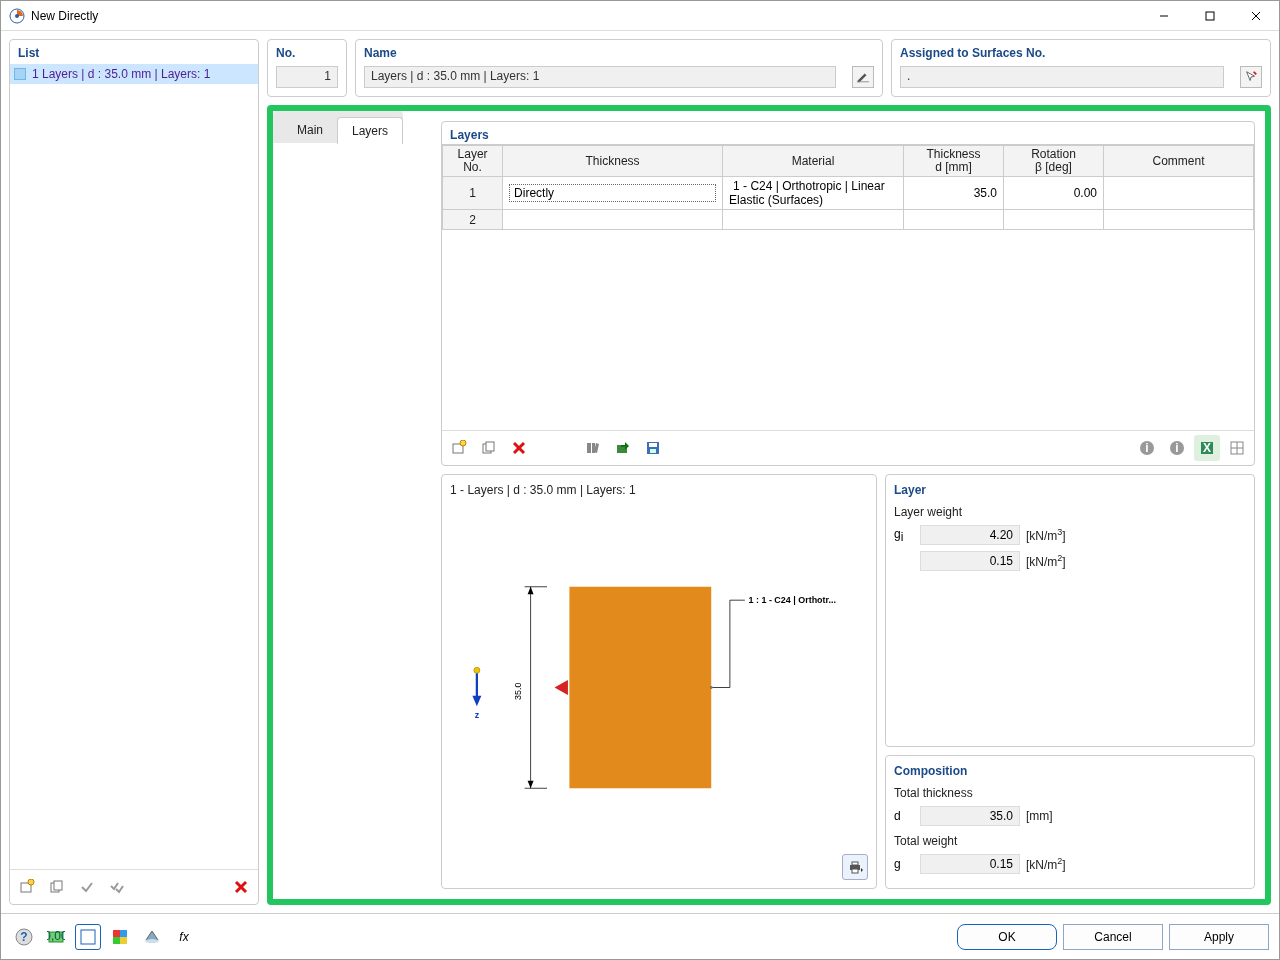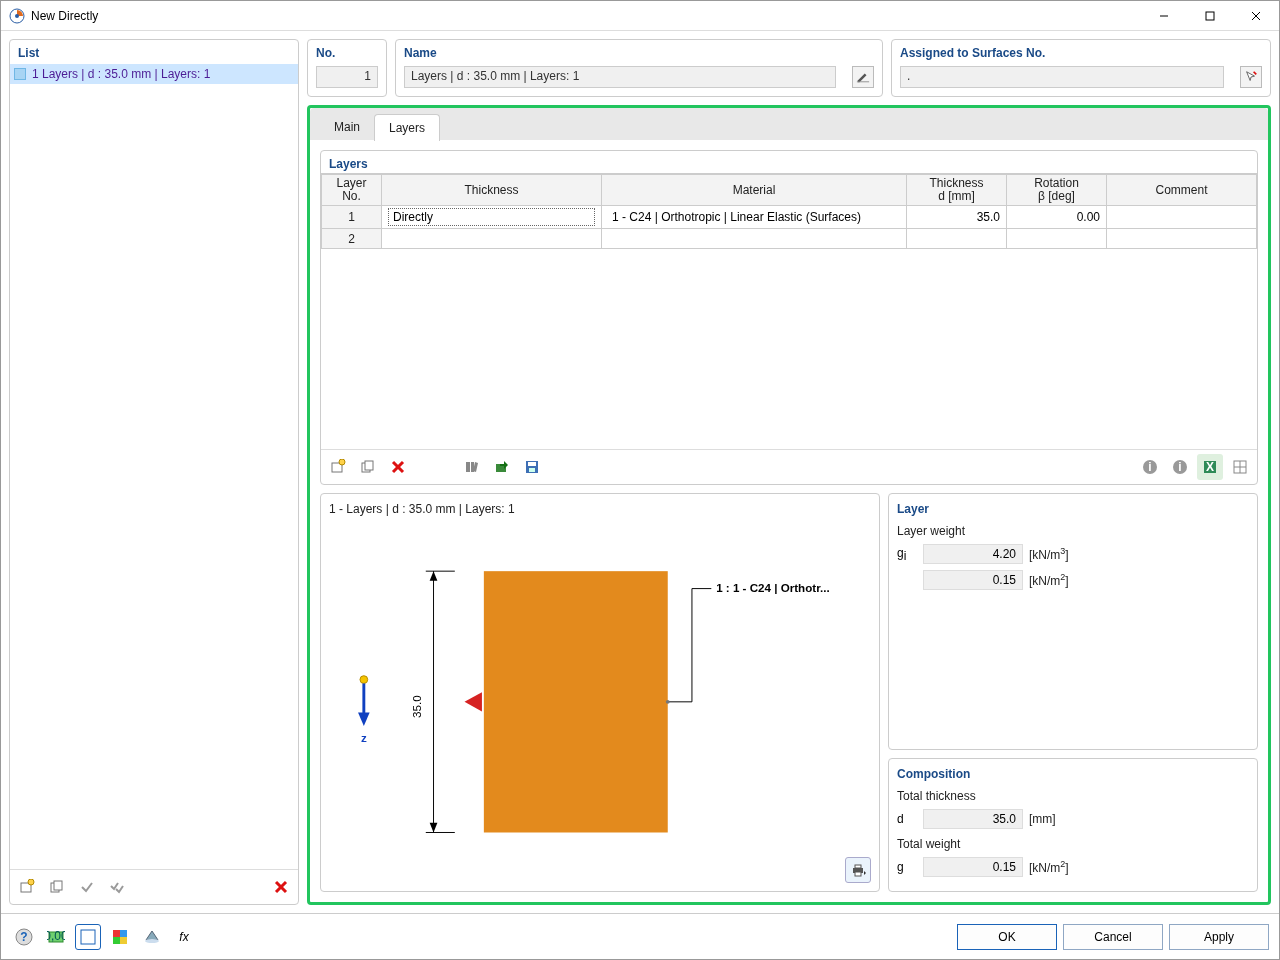--- a/index.html
+++ b/index.html
@@ -9,21 +9,21 @@
 .window { width: 1280px; height: 960px; border: 1px solid #999; display: flex; flex-direction: column; background:#fff;}
 .titlebar { height: 30px; display: flex; align-items: center; border-bottom: 1px solid #ddd; padding-left: 8px; }
 .titlebar .ico { width:16px; height:16px; margin-right:6px; }
 .titlebar .title { flex: 1; color:#000; }
 .winbtns { display:flex; }
 .winbtn { width:46px; height:30px; display:flex; align-items:center; justify-content:center; color:#000; cursor:pointer;}
 
 
 .body { flex:1; display:flex; flex-direction:column; background:#fff; }
 .upper { flex:1; display:flex; gap:8px; padding:8px; min-height:0;}
-.left-panel { width:290px; display:flex; flex-direction:column; gap:6px;}
+.left-panel { width:250px; display:flex; flex-direction:column; gap:6px;}
 .panel { border:1px solid #ccc; border-radius:4px; background:#fff; }
 .panel-title { color:#1a4a87; font-weight:bold; padding:6px 8px 4px 8px; }
 
 .tree { flex:1; padding:0px; overflow:auto;}
 .tree-row { display:flex; align-items:center; background:#cde6ff; height:20px; padding-left:4px; }
 .tree-row .sw { width:12px; height:12px; background:#a7d4f4; border:1px solid #6fb7e5; margin-right:6px;}
 .tree-row .lbl { color:#4c1d95; }
 
 .left-toolbar { display:flex; align-items:center; gap:4px; padding:4px; border-top:1px solid #ddd; }
 .tbbtn { width:26px; height:26px; display:flex; align-items:center; justify-content:center; border:1px solid transparent; border-radius:3px; cursor:pointer;}
@@ -33,21 +33,21 @@
 
 .right-area { flex:1; display:flex; flex-direction:column; gap:8px; min-width:0;}
 .top-fields { display:flex; gap:8px; }
 .fld-box { border:1px solid #ccc; border-radius:4px; padding:6px 8px 8px 8px; background:#fff; display:flex; flex-direction:column; }
 .fld-box .ttl { color:#1a4a87; font-weight:bold; margin-bottom:6px;}
 .fld-box .row { display:flex; align-items:center; gap:16px;}
 .input-ro { background:#f0f0f0; border:1px solid #ccc; height:22px; padding:2px 6px; color:#333; }
 .input-ro.right { text-align:right;}
 .edit-ico { width:22px; height:22px; display:flex; align-items:center; justify-content:center; border:1px solid #bbb; background:#f3f3f3; cursor:pointer; }
 
-.tabs-panel { border:3px solid #22c55e; border-radius:4px; background:#fff; display:flex; flex-direction:column; flex:1; min-height:0;}
+.tabs-panel { border:6px solid #22c55e; border-radius:4px; background:#fff; display:flex; flex-direction:row; flex:1; min-height:0;gap:28px;}
 .tabstrip { display:flex; align-items:flex-end; height:32px; background:#e8e8e8; border-top-left-radius:4px; border-top-right-radius:4px; padding-left:10px; }
 .tab { padding:6px 14px; color:#222; cursor:pointer; }
 .tab.active { background:#fff; border:1px solid #ccc; border-bottom:none; border-top-left-radius:4px; border-top-right-radius:4px; position:relative; top:1px;}
 .tab-content { flex:1; display:flex; flex-direction:column; padding:10px; gap:8px; min-height:0;}
 
 .layers-box { border:1px solid #ccc; border-radius:4px; display:flex; flex-direction:column; flex:0 0 auto;}
 .layers-box .panel-title { padding:6px 8px 2px 8px;}
 .grid { border-top:1px solid #ccc;}
 .grid table { border-collapse:collapse; width:100%; table-layout:fixed;}
 .grid th, .grid td { border:1px solid #ccc; padding:2px 6px; height:20px; background:#fff;}
@@ -72,21 +72,21 @@
 .stats-box .lbl2 { color:#222; margin-bottom:6px;}
 .statrow { display:flex; align-items:center; gap:6px; margin-bottom:6px;}
 .statrow .sym { width:20px;}
 .statrow .val { width:100px; text-align:right; background:#f0f0f0; border:1px solid #ddd; padding:2px 6px;}
 .statrow .unit { color:#222;}
 
 
 .bottombar { border-top:1px solid #ccc; height:46px; display:flex; align-items:center; padding:0 10px; gap:6px;}
 .spacer { flex:1;}
 .mainbtn { width:100px; height:26px; border:1px solid #8fa7c4; background:#fdfdfd; cursor:pointer; text-align:center; line-height:24px;}
-.mainbtn.primary { border-color:#1a63b8; }
+.mainbtn.primary { border-color:#1a63b8;border-radius:8px; }
 .smallico { width:26px; height:26px; display:flex; align-items:center; justify-content:center; border:1px solid transparent; border-radius:3px; cursor:pointer;}
 .smallico svg{width:18px;height:18px;}
 
 sup{font-size:9px;}
 </style>
 </head>
 <body>
 
 <div class="window">
 

